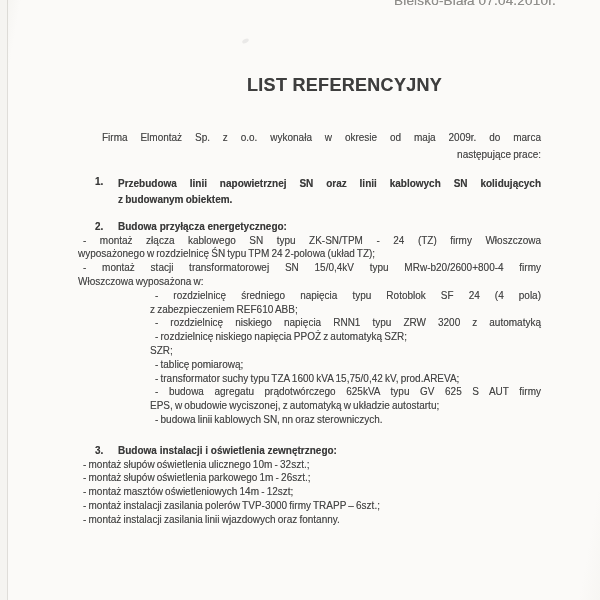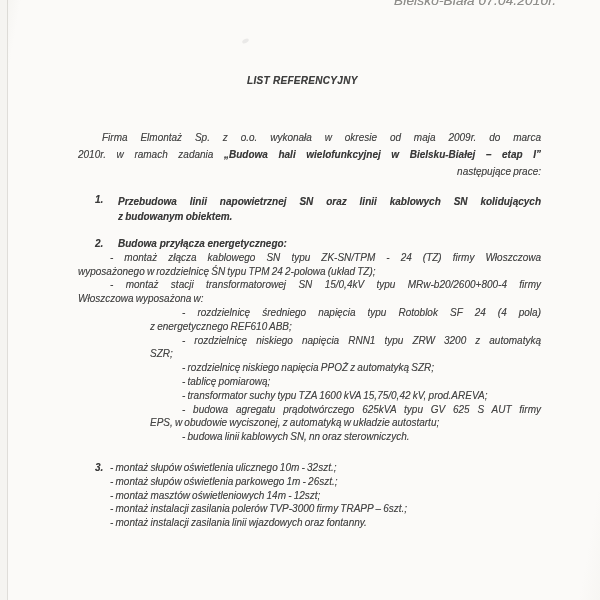--- a/index.html
+++ b/index.html
@@ -3,44 +3,43 @@
 <meta charset="utf-8">
 <style>
   html,body{margin:0;padding:0;}
   .page{
     position:relative;
     width:600px;height:600px;
     background:linear-gradient(100deg,#f3f2ef 0%,#fbfaf8 3%,#fbfaf8 97%,#f7f6f3 100%);
     overflow:hidden;
     font-family:"Liberation Sans", sans-serif;
     color:#474747;
-    font-style:italic;
   }
   .edge-strip{position:absolute;left:0;top:0;width:7px;height:600px;background:#f5f4f1;}
   .edge-line{position:absolute;left:7px;top:0;width:1px;height:600px;background:rgba(165,162,153,0.32);}
   .smudge{position:absolute;left:242px;top:39px;width:7px;height:4px;background:rgba(150,150,150,0.16);border-radius:50%;transform:rotate(-28deg);}
 
   .date{
     position:absolute;left:394px;top:-7px;
     font-size:13.5px;color:#8f8e8b;letter-spacing:0.2px;white-space:nowrap;
     text-shadow:0 0 0.5px rgba(150,150,148,0.8);
   }
   .title{
     position:absolute;left:247px;top:75px;
-    font-size:10px;font-weight:bold;letter-spacing:0.3px;color:#3e3e3e;white-space:nowrap;
+    font-size:18px;font-weight:bold;letter-spacing:0.3px;color:#3e3e3e;white-space:nowrap;
     text-shadow:0 0 0.5px rgba(70,70,70,0.55);
   }
   .body{
     position:absolute;left:78px;top:129px;width:463px;
     font-size:10px;
     text-shadow:0 0 0.45px rgba(80,80,80,0.55);
   }
   .ln{line-height:13.8px;word-spacing:-0.6px;min-height:13.8px;}
   .just{text-align:justify;text-align-last:justify;}
-  .d{padding-left:5px;margin-left:27px;}
+  .d{padding-left:5px;}
   b,.bold{font-weight:bold;color:#3a3a3a;}
 
   .intro .ln{line-height:17.2px;text-align:right;}
   .ind{text-indent:24px;}
 
   .hang{position:relative;padding-left:40px;}
   .num{position:absolute;left:17px;top:0;}
 
   .item1{margin-top:13px;}
   .item1 .ln{line-height:15.2px;}
@@ -57,21 +56,20 @@
   <div class="edge-line"></div>
   <div class="smudge"></div>
 
   <div class="date">Bielsko-Biała 07.04.2010r.</div>
   <div class="title">LIST REFERENCYJNY</div>
 
   <div class="body">
 
     <div class="intro">
       <div class="ln ind just">Firma  Elmontaż Sp. z o.o.  wykonała  w  okresie  od  maja  2009r.  do  marca</div>
-      <div class="ln just"><span>2010r. w ramach zadania </span><b>„Budowa hali wielofunkcyjnej w Bielsku-Białej – etap I”</b></div>
       <div class="ln">następujące prace:</div>
     </div>
 
     <div class="item1 hang">
       <span class="num bold">1.</span>
       <div class="bold">
           <div class="ln just">Przebudowa linii napowietrznej SN oraz linii kablowych SN kolidujących</div>
           <div class="ln">z budowanym obiektem.</div>
         </div>
     </div>
@@ -82,35 +80,36 @@
         <span class="bold">Budowa przyłącza energetycznego:</span>
       </div>
       <div>
           <div class="ln just d">- montaż złącza kablowego SN typu ZK-SN/TPM - 24 (TZ) firmy Włoszczowa</div>
           <div class="ln">wyposażonego w rozdzielnicę ŚN typu TPM 24 2-polowa (układ TZ);</div>
           <div class="ln just d">- montaż stacji transformatorowej SN 15/0,4kV typu MRw-b20/2600+800-4 firmy</div>
           <div class="ln">Włoszczowa wyposażona w:</div>
         </div>
       <div class="sub">
           <div class="ln just d">- rozdzielnicę średniego napięcia typu Rotoblok SF 24 (4 pola)</div>
-          <div class="ln">z energetycznego REF610 ABB;</div>
+          <div class="ln">z zabezpieczeniem REF610 ABB;</div>
           <div class="ln just d">- rozdzielnicę niskiego napięcia RNN1 typu ZRW 3200 z automatyką</div>
+          <div class="ln d">- rozdzielnicę niskiego napięcia PPOŻ z automatyką SZR;</div>
           <div class="ln">SZR;</div>
-          <div class="ln d">- rozdzielnicę niskiego napięcia PPOŻ z automatyką SZR;</div>
           <div class="ln d">- tablicę pomiarową;</div>
           <div class="ln d">- transformator suchy typu TZA 1600 kVA 15,75/0,42 kV, prod.AREVA;</div>
           <div class="ln just d">- budowa agregatu prądotwórczego 625kVA typu GV 625 S AUT firmy</div>
           <div class="ln">EPS, w obudowie wyciszonej, z automatyką w układzie autostartu;</div>
           <div class="ln d">- budowa linii kablowych SN, nn oraz sterowniczych.</div>
         </div>
     </div>
 
     <div class="sec3">
       <div class="hrow hang">
         <span class="num bold">3.</span>
+        <span class="bold">Budowa instalacji i oświetlenia zewnętrznego:</span>
       </div>
       <div>
           <div class="ln d">- montaż słupów oświetlenia ulicznego 10m - 32szt.;</div>
           <div class="ln d">- montaż słupów oświetlenia parkowego 1m - 26szt.;</div>
           <div class="ln d">- montaż masztów oświetleniowych 14m - 12szt;</div>
           <div class="ln d">- montaż instalacji zasilania polerów TVP-3000 firmy TRAPP – 6szt.;</div>
           <div class="ln d">- montaż instalacji zasilania linii wjazdowych oraz fontanny.</div>
         </div>
     </div>
 

